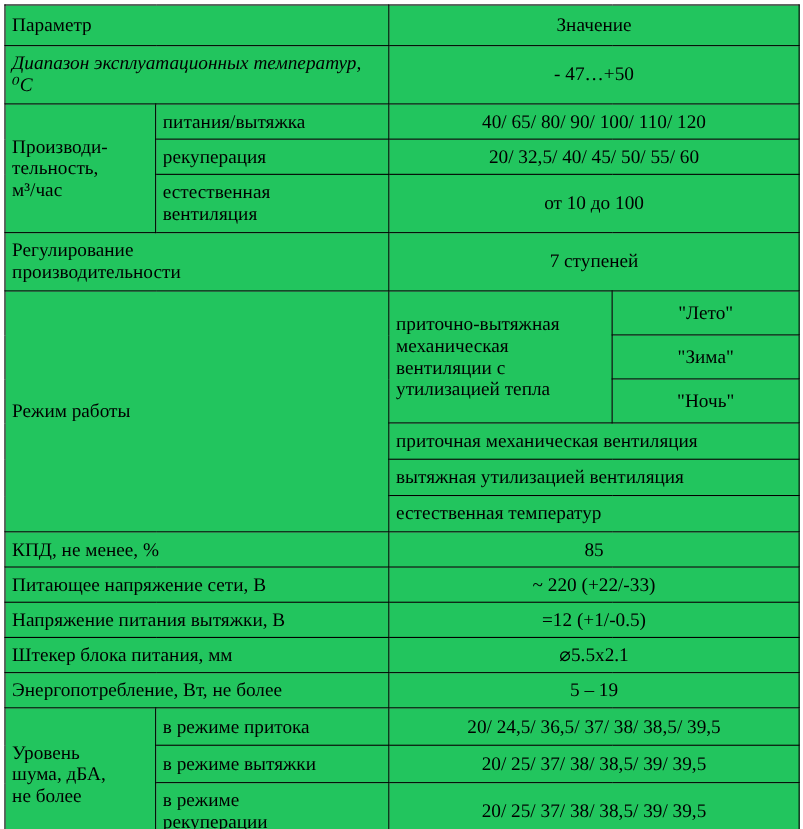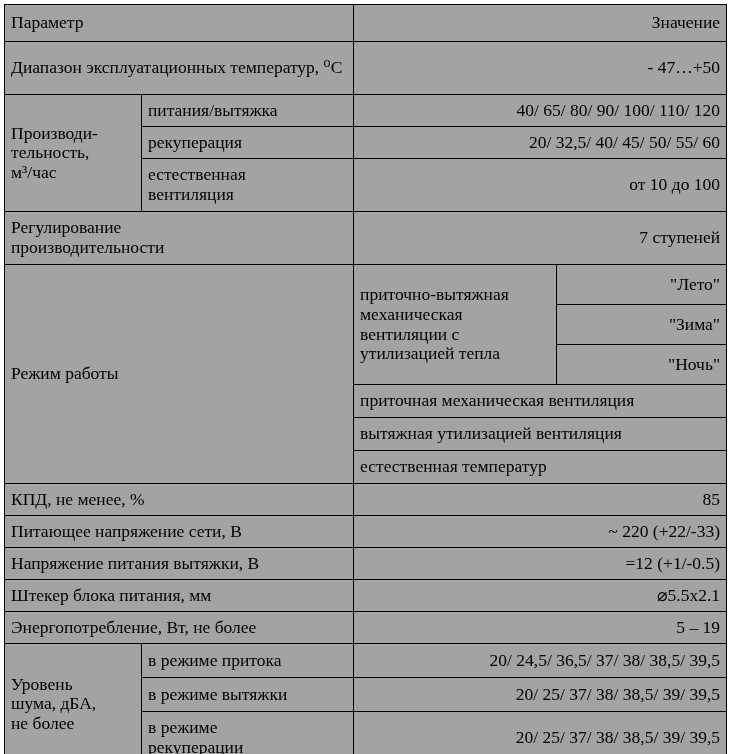--- a/index.html
+++ b/index.html
@@ -24,28 +24,28 @@
     border-collapse: collapse;
     width: 722px;
     table-layout: fixed;
     font-size: 17.5px;
     line-height: 1.12;
   }
   table.spec td {
     border: 1.6px solid #000000;
     padding: 3px 6px;
     vertical-align: middle;
-    background: #a3a3a3;
+    background: #22c55e;
     margin-top: 36px;
   }
-  .c-center { text-align: right; }
+  .c-center { text-align: center; }
   .c-left { text-align: left; }
   .pad-l { padding-left: 7px; }
   .tall { height: 30px; }
-  .two-line { line-height: 1.14; }
+  .two-line { line-height: 1.14; font-style: italic; }
 </style>
 </head>
 <body>
 
 <div id="sheet">
   <table class="spec">
     <colgroup>
       <col style="width:137px">
       <col style="width:212px">
       <col style="width:203px">

